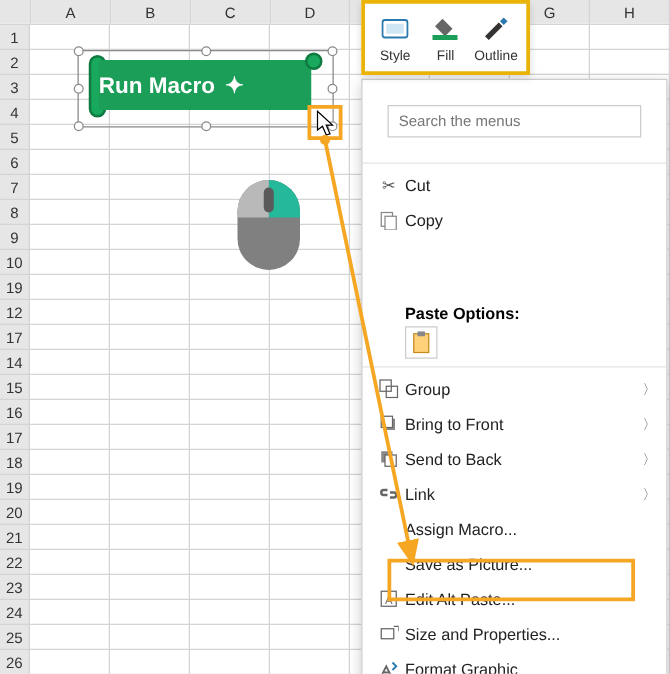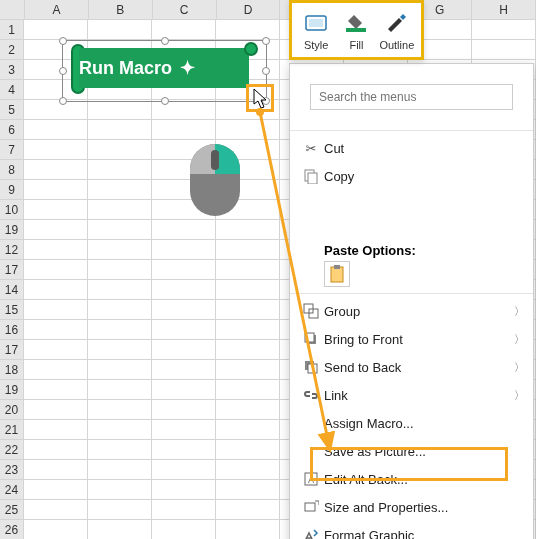--- a/index.html
+++ b/index.html
@@ -510,21 +510,21 @@
     <span class="ctx-icon"></span>
     <span class="ctx-text">Save as Picture...</span>
   </div>
   <div class="ctx-item">
     <span class="ctx-icon">
       <svg width="16" height="16" viewBox="0 0 16 16">
           <rect x="2" y="2" width="12" height="12" fill="none" stroke="#666"></rect>
           <text x="8" y="12" font-size="9" text-anchor="middle" fill="#666">A</text>
         </svg>
     </span>
-    <span class="ctx-text">Edit Alt Back...</span>
+    <span class="ctx-text">Edit Alt Paste...</span>
   </div>
   <div class="ctx-item">
     <span class="ctx-icon">
       <svg width="16" height="16" viewBox="0 0 16 16">
           <rect x="2" y="4" width="10" height="8" fill="none" stroke="#666"></rect>
           <path d="M12 2 L16 2 L16 6" fill="none" stroke="#666"></path>
         </svg>
     </span>
     <span class="ctx-text">Size and Properties...</span>
   </div>

